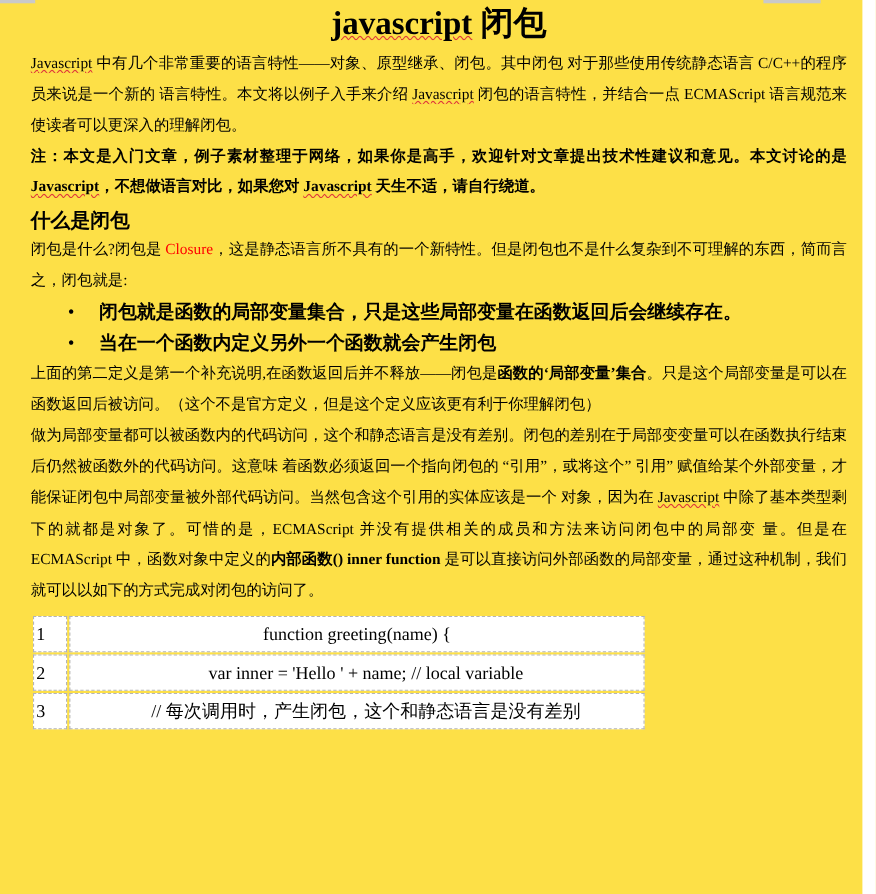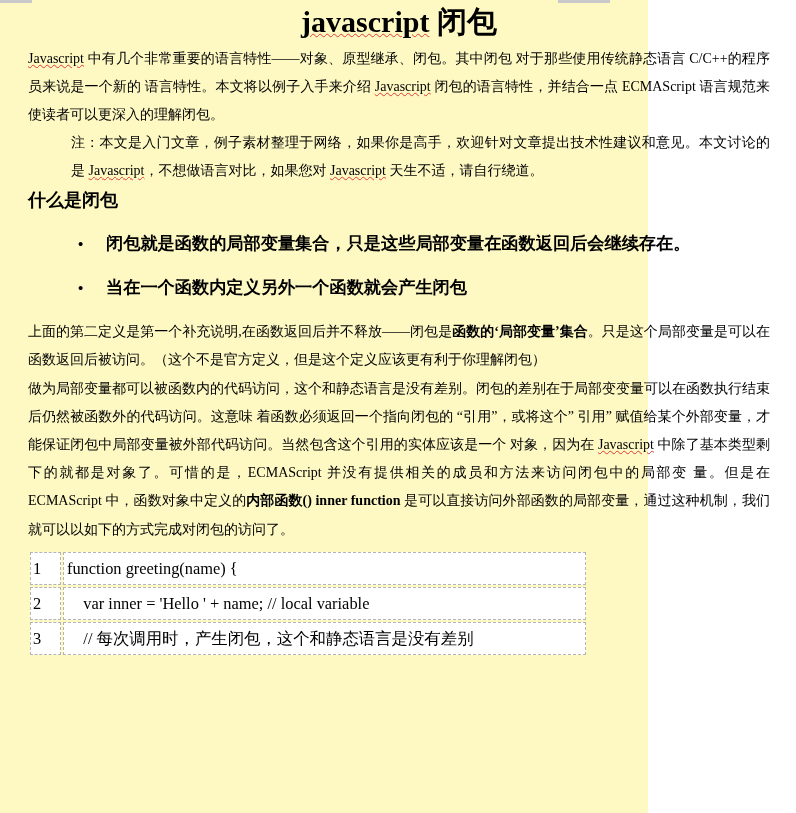--- a/index.html
+++ b/index.html
@@ -9,23 +9,23 @@
   }
   body {
     width: 796px;
     height: 813px;
     overflow: hidden;
     font-family: "Liberation Serif", "DejaVu Serif", serif;
     color: #000000;
   }
   #page {
     position: relative;
-    width: 648px;
+    width: 784px;
     height: 813px;
-    background: #fef9c3;
+    background: #fde047;
     box-sizing: border-box;
   }
   .edge-marker {
     position: absolute;
     top: 0;
     height: 3px;
     background: #c9c9c9;
   }
   .edge-marker.left  { left: 0;   width: 32px; }
   .edge-marker.right { right: 38px; width: 52px; }
@@ -53,40 +53,40 @@
     text-underline-offset: 1px;
   }
 
   p.para {
     font-size: 14px;
     line-height: 28.2px;
     margin: 0;
     text-align: justify;
     text-justify: inter-ideograph;
   }
-  p.para.bold { font-weight: normal; margin-left: 43px; }
+  p.para.bold { font-weight: bold; }
 
   h2.section-heading {
     font-size: 18px;
     font-weight: bold;
     line-height: 28.2px;
     margin: 0;
   }
 
   ul.bullets {
     margin: 0;
     padding: 0;
     list-style: none;
   }
   ul.bullets > li {
     position: relative;
     font-size: 17.2px;
     font-weight: bold;
     line-height: 28.2px;
-    margin: 16px;
+    margin: 0;
     padding-left: 62px;
     text-align: justify;
     text-justify: inter-ideograph;
   }
   ul.bullets > li::before {
     content: "\2022";
     position: absolute;
     left: 34px;
     top: 0;
     font-size: 15px;
@@ -115,20 +115,21 @@
     background: #ffffff;
   }
   .code-block td.lineno {
     width: 14px;
     text-align: left;
     padding-left: 2px;
     padding-right: 2px;
   }
   .code-block td.codecell {
     width: auto;
+    text-align: center;
   }
   .code-block tr.r1 td.codecell { width: 330px; }
   .code-block tr.r2 td.codecell { width: 340px; }
   .code-block tr.r3 td.codecell { width: 500px; }
 </style>
 </head>
 <body>
 
 <div id="page">
 
@@ -138,20 +139,21 @@
   <div class="content">
 
     <h1 class="doc-title"><span class="spell">javascript</span> 闭包</h1>
 
     <p class="para"><span class="spell">Javascript</span><span> 中有几个非常重要的语言特性——对象、原型继承、闭包。其中闭包 对于那些使用传统静态语言 C/C++的程序员来说是一个新的 语言特性。本文将以例子入手来介绍 </span><span class="spell">Javascript</span><span> 闭包的语言特性，并结合一点 ECMAScript 语言规范来使读者可以更深入的理解闭包。</span></p>
 
     <p class="para bold"><span>注：本文是入门文章，例子素材整理于网络，如果你是高手，欢迎针对文章提出技术性建议和意见。本文讨论的是 </span><span class="spell">Javascript</span><span>，不想做语言对比，如果您对 </span><span class="spell">Javascript</span><span> 天生不适，请自行绕道。</span></p>
 
     <h2 class="section-heading">什么是闭包</h2>
 
+    <p class="para"><span>闭包是什么?闭包是 </span><span class="red">Closure</span><span>，这是静态语言所不具有的一个新特性。但是闭包也不是什么复杂到不可理解的东西，简而言之，闭包就是:</span></p>
 
     <ul class="bullets">
       <li><span>闭包就是函数的局部变量集合，只是这些局部变量在函数返回后会继续存在。</span></li>
       <li><span>当在一个函数内定义另外一个函数就会产生闭包</span></li>
     </ul>
 
     <p class="para"><span>上面的第二定义是第一个补充说明,在函数返回后并不释放——闭包是</span><b class="inline-bold">函数的‘局部变量’集合</b><span>。只是这个局部变量是可以在函数返回后被访问。（这个不是官方定义，但是这个定义应该更有利于你理解闭包）</span></p>
 
     <p class="para"><span>做为局部变量都可以被函数内的代码访问，这个和静态语言是没有差别。闭包的差别在于局部变变量可以在函数执行结束后仍然被函数外的代码访问。这意味 着函数必须返回一个指向闭包的 “引用”，或将这个” 引用” 赋值给某个外部变量，才能保证闭包中局部变量被外部代码访问。当然包含这个引用的实体应该是一个 对象，因为在 </span><span class="spell">Javascript</span><span> 中除了基本类型剩下的就都是对象了。可惜的是，ECMAScript 并没有提供相关的成员和方法来访问闭包中的局部变 量。但是在 ECMAScript 中，函数对象中定义的</span><b class="inline-bold">内部函数() inner function</b><span> 是可以直接访问外部函数的局部变量，通过这种机制，我们就可以以如下的方式完成对闭包的访问了。</span></p>
 

